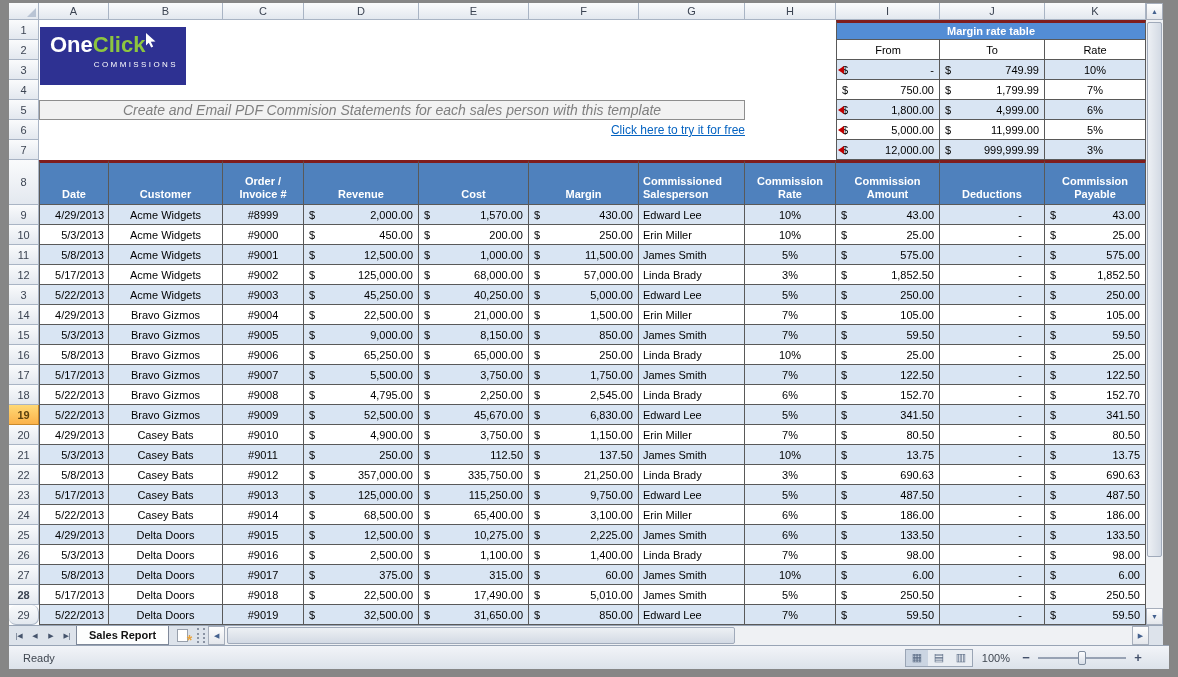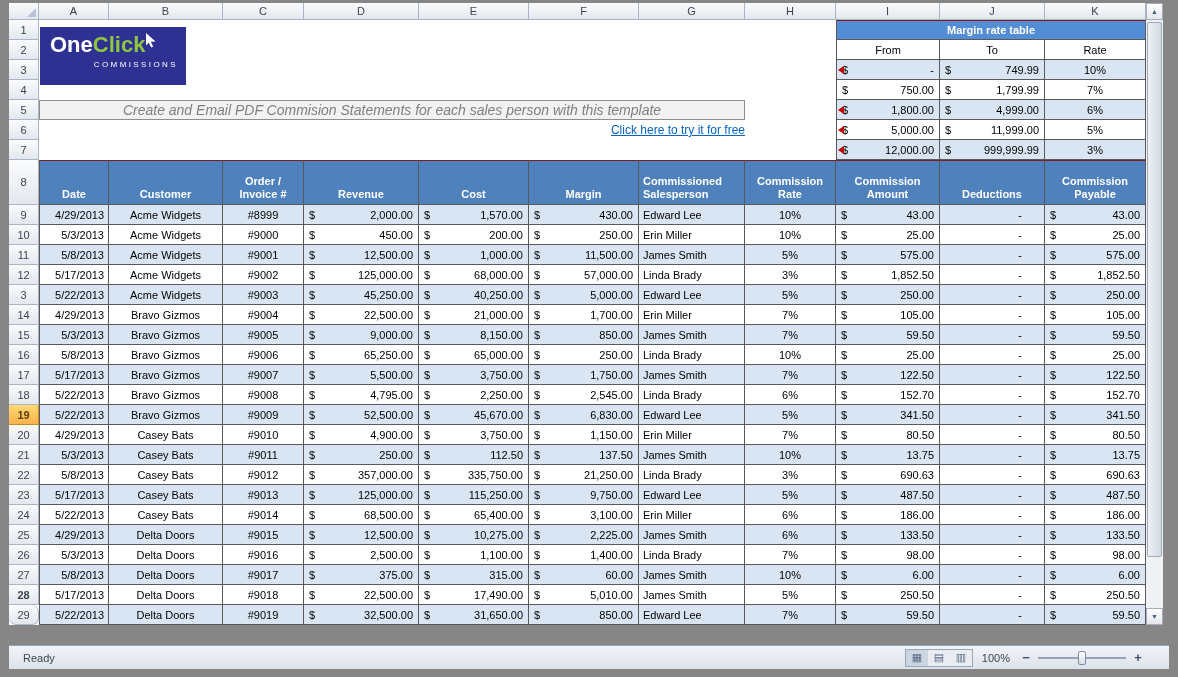--- a/index.html
+++ b/index.html
@@ -21,21 +21,21 @@
   .corner::after{content:"";position:absolute;right:2px;bottom:2px;width:0;height:0;
     border-left:9px solid transparent;border-bottom:9px solid #B9C4D4;}
   .rh-active{background:linear-gradient(#FFD976,#FBB24A);border-right:1px solid #C9892B;
     border-bottom:1px solid #C9892B;color:#5d420e;font-weight:bold;}
 
   .cell{position:relative;font-size:11px;color:#000;display:flex;align-items:center;
     background:#fff;box-sizing:border-box;overflow:hidden;line-height:12px;}
   .cell.band{background:#D9E5F3;}
   .b{border-right:1px solid #595959;border-bottom:1px solid #595959;}
   .bl{border-left:1px solid #595959;}
-  .bt{border-top:1px solid #7f1d1d;}
+  .bt{border-top:3px solid #7f1d1d;}
   .right{justify-content:flex-end;padding-right:4px;padding-left:32px;}
   .center{justify-content:center;}
   .left{padding-left:4px;}
   .money{justify-content:space-between;padding:0 5px;}
   .dash{justify-content:flex-end;padding-right:22px;}
 
   .thead{background:#4F81BD;color:#fff;font-weight:bold;align-items:flex-end;
     justify-content:center;text-align:center;line-height:13px;padding:2px 2px 3px;}
   .th-left{justify-content:flex-start;text-align:left;padding-left:4px;}
   .mtitle{background:#538DD5;color:#fff;font-weight:bold;justify-content:center;font-size:11px;}
@@ -318,21 +318,21 @@
       <div class="cell b money" style="grid-area: 15 / 5 / 16 / 6;">
         <span>$</span>
         <span>22,500.00</span>
       </div>
       <div class="cell b money" style="grid-area: 15 / 6 / 16 / 7;">
         <span>$</span>
         <span>21,000.00</span>
       </div>
       <div class="cell b money" style="grid-area: 15 / 7 / 16 / 8;">
         <span>$</span>
-        <span>1,700.00</span>
+        <span>1,500.00</span>
       </div>
       <div class="cell b left" style="grid-area: 15 / 8 / 16 / 9;">Erin Miller</div>
       <div class="cell b center" style="grid-area: 15 / 9 / 16 / 10;">7%</div>
       <div class="cell b money" style="grid-area: 15 / 10 / 16 / 11;">
         <span>$</span>
         <span>105.00</span>
       </div>
       <div class="cell b dash" style="grid-area: 15 / 11 / 16 / 12;">-</div>
       <div class="cell b money" style="grid-area: 15 / 12 / 16 / 13;">
         <span>$</span>
@@ -778,20 +778,41 @@
       </div>
       <div class="cell b center band" style="grid-area: 8 / 12 / 9 / 13;">3%</div>
     </div>
 
   <div class="vscroll">
     <div class="vbtn up">▲</div>
     <div class="vthumb"></div>
     <div class="vbtn down">▼</div>
   </div>
 
+  <div class="tabbar">
+    <span class="nav">|◀</span>
+    <span class="nav">◀</span>
+    <span class="nav">▶</span>
+    <span class="nav">▶|</span>
+    <div class="sheettab">
+      <span>Sales Report</span>
+    </div>
+    <div class="instab">
+      <span class="page"></span>
+      <span class="burst"></span>
+    </div>
+    <div class="splitter"></div>
+    <div class="hscroll">
+      <span class="hbtn">◀</span>
+      <div class="htrack">
+        <div class="hthumb"></div>
+      </div>
+      <span class="hbtn">▶</span>
+    </div>
+  </div>
 
   <div class="statusbar">
     <span class="ready">Ready</span>
     <div class="sb-right">
       <div class="viewbtns">
         <span class="vb active">▦</span>
         <span class="vb">▤</span>
         <span class="vb">▥</span>
       </div>
       <span>100%</span>

